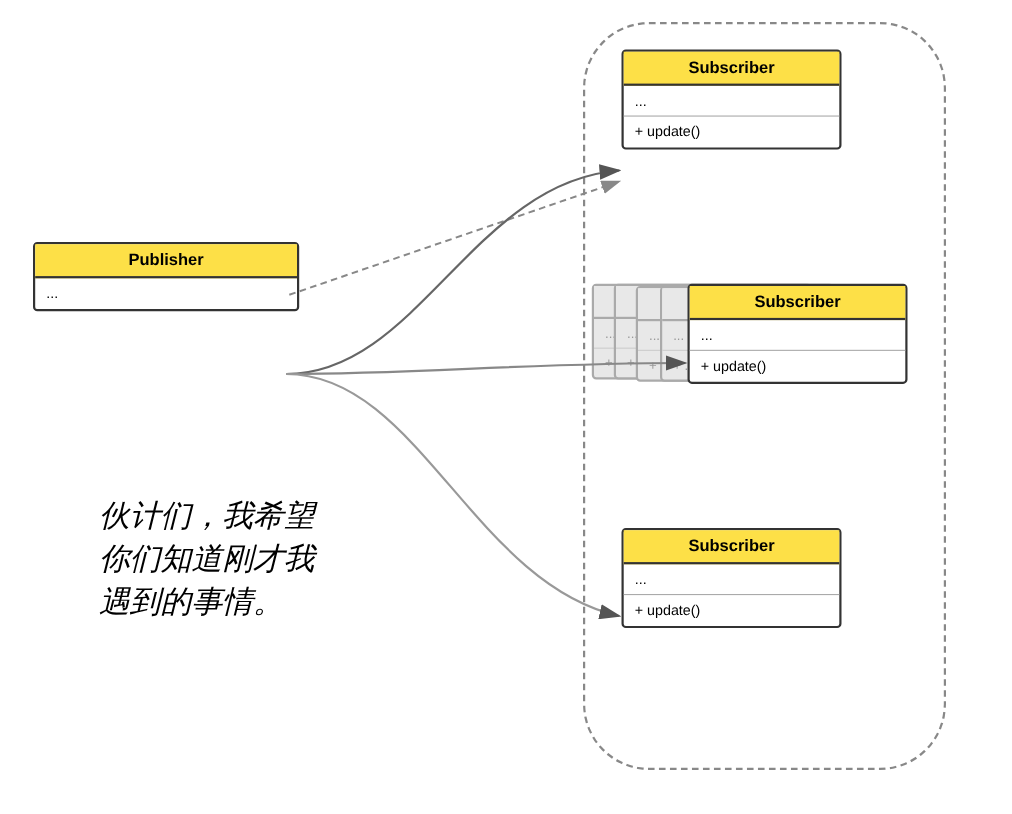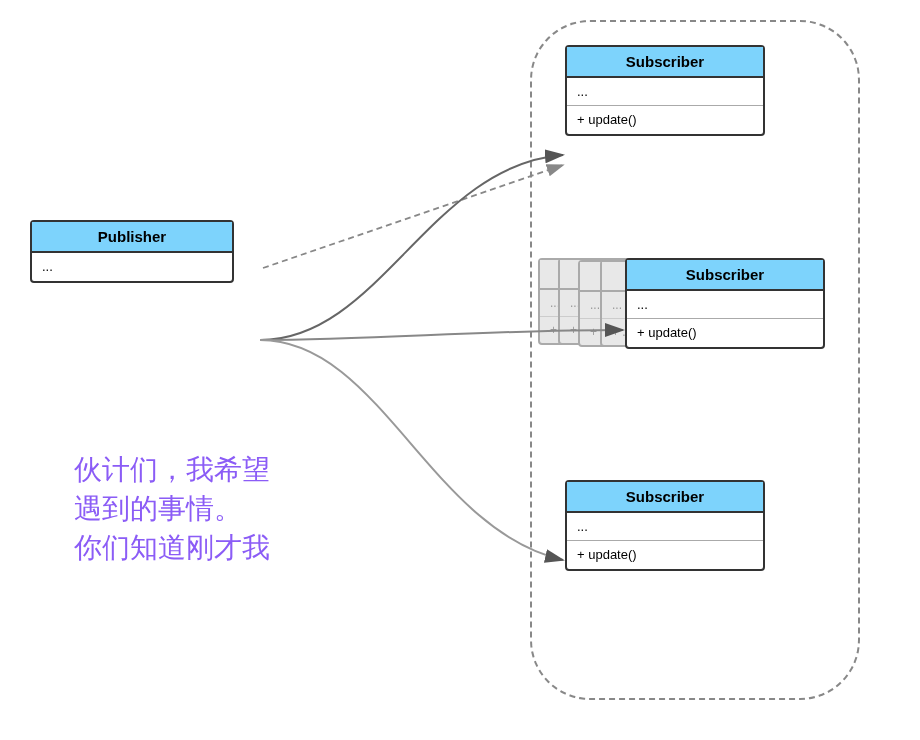--- a/index.html
+++ b/index.html
@@ -21,42 +21,42 @@
 
     
     .uml-box {
       position: absolute;
       background: #ffffff;
       border: 2px solid #333;
       border-radius: 4px;
       text-align: left;
     }
     .uml-box-header {
-      background: #7dd3fc;
+      background: #fde047;
       border-bottom: 2px solid #333;
       padding: 6px 10px;
       font-weight: bold;
       font-size: 15px;
       text-align: center;
     }
     .uml-box-section {
       padding: 6px 10px;
       font-size: 13px;
       border-bottom: 1px solid #aaa;
       min-height: 28px;
     }
     .uml-box-section:last-child {
       border-bottom: none;
     }
 
     
     .publisher-box {
       left: 30px;
       top: 220px;
-      width: 204px;
+      width: 242px;
     }
 
     
     .subscriber-top {
       left: 565px;
       top: 45px;
       width: 200px;
     }
     .subscriber-mid {
       left: 625px;
@@ -104,26 +104,27 @@
       width: 330px;
       height: 680px;
       border: 2.5px dashed #888;
       border-radius: 60px;
       pointer-events: none;
     }
 
     
     .caption {
       position: absolute;
-      left: 74px;
+      left: 90px;
       top: 450px;
       font-size: 28px;
-      color: #8b5cf6;
+      color: #000000;
       line-height: 1.4;
       font-family: 'SimSun', 'STSong', serif;
+      font-style: italic;
     }
 
     
     .arrows-svg {
       position: absolute;
       top: 0; left: 0;
       width: 920px;
       height: 740px;
       pointer-events: none;
     }
@@ -195,22 +196,22 @@
   <div class="uml-box subscriber-bot">
     <div class="uml-box-header">
       <span>Subscriber</span>
     </div>
     <div class="uml-box-section">...</div>
     <div class="uml-box-section">+ update()</div>
   </div>
 
   <div class="caption">
     <div>伙计们，我希望</div>
+    <div>你们知道刚才我</div>
     <div>遇到的事情。</div>
-    <div>你们知道刚才我</div>
   </div>
 
   <svg class="arrows-svg" xmlns="http://www.w3.org/2000/svg">
     <defs>
 
       <marker id="arrowhead" markerWidth="10" markerHeight="7" refX="9" refY="3.5" orient="auto">
         <polygon points="0 0, 10 3.5, 0 7" fill="#555"></polygon>
       </marker>
 
       <marker id="arrowhead-dashed" markerWidth="10" markerHeight="7" refX="9" refY="3.5" orient="auto">

